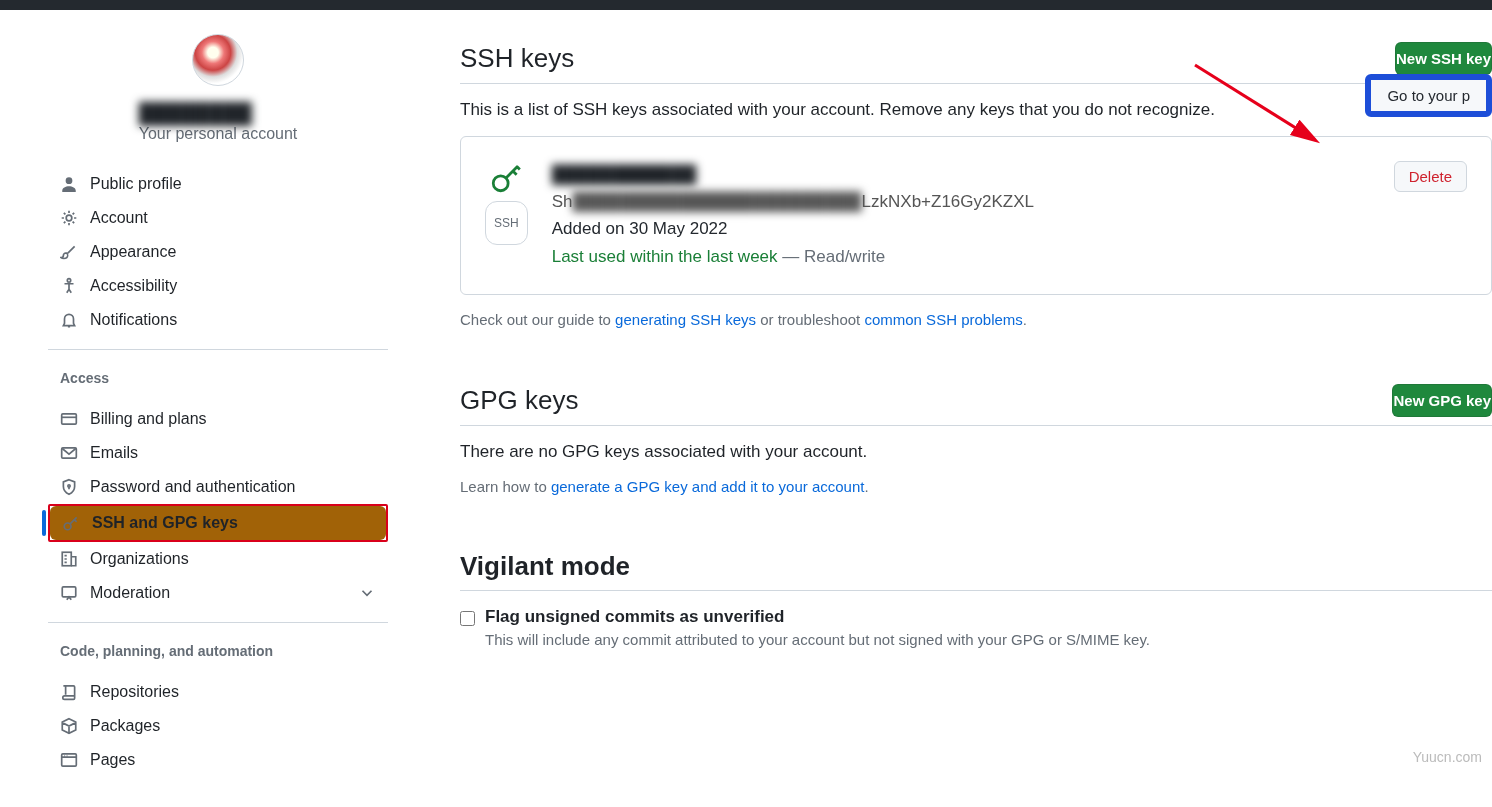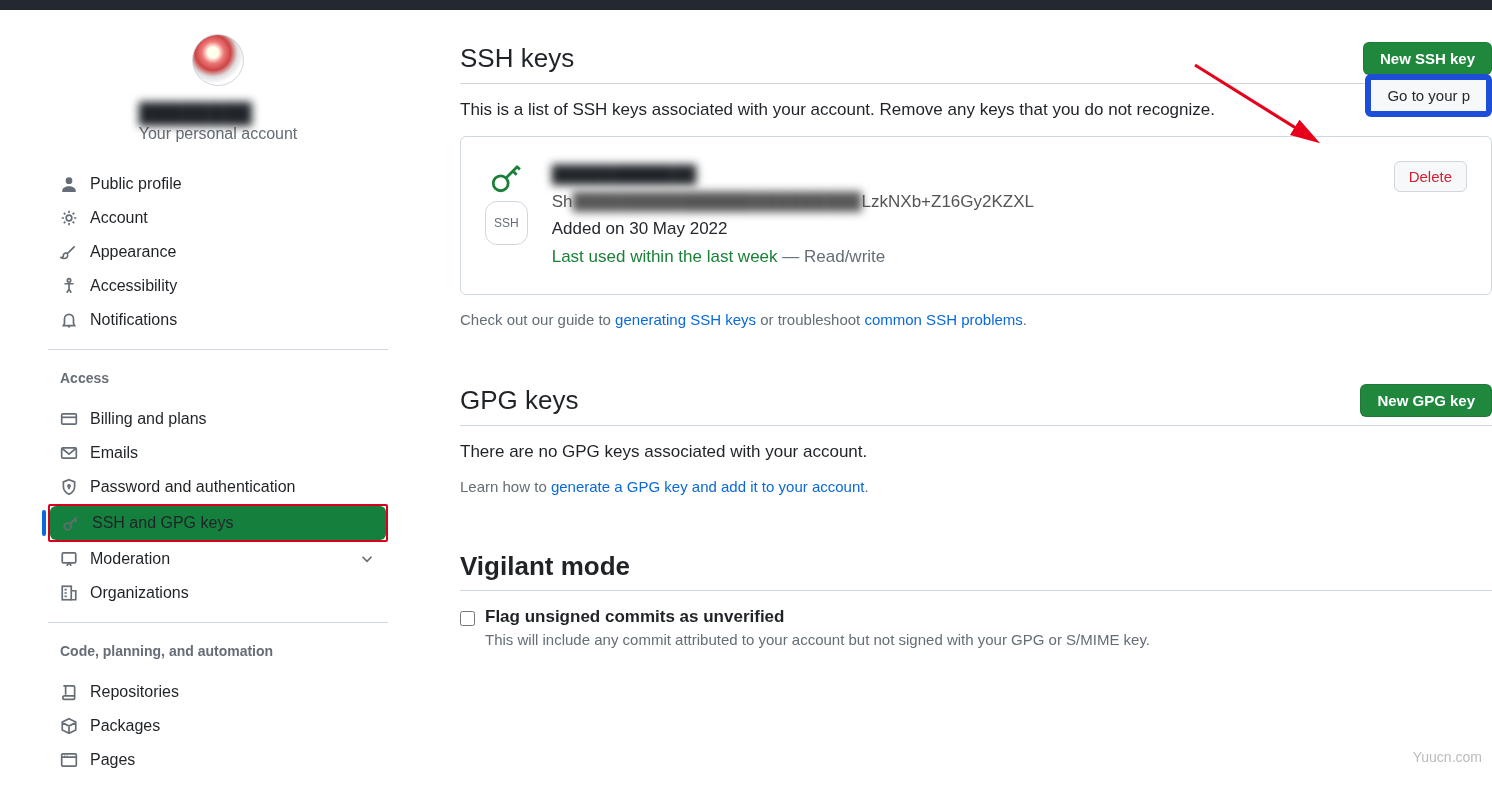--- a/index.html
+++ b/index.html
@@ -6,32 +6,32 @@
     body { font-family: -apple-system, BlinkMacSystemFont, "Segoe UI", Helvetica, Arial, sans-serif; color: #1f2328; background: #fff; width: 1492px; }
     .top-bar { height: 10px; background: #24292f; }
     .container { display: flex; padding: 24px 0 0 48px; position: relative; }
     .profile { display: flex; align-items: center; gap: 16px; margin-bottom: 24px; flex-direction: column; }
     .avatar { width: 52px; height: 52px; border-radius: 50%; background: radial-gradient(circle at 40% 35%, #ffe 12%, #e77 25%, #c44 40%, #ddd 55%, #fff 70%); border: 1px solid #d0d7de; }
     .username { font-size: 20px; font-weight: 600; filter: blur(4px); }
     .subtitle { color: #656d76; font-size: 16px; }
     .sidebar { width: 340px; flex-shrink: 0; }
     .nav-list { list-style: none; margin: 8px 0; }
     .nav-item { display: flex; align-items: flex-end; gap: 12px; padding: 8px 12px; border-radius: 6px; font-size: 16px; cursor: pointer; }
-    .nav-item.active { background: #15803d; font-weight: 400; position: relative; }
+    .nav-item.active { background: #a16207; font-weight: 700; position: relative; }
     .nav-item.active::before { content: ''; position: absolute; left: -8px; top: 4px; bottom: 4px; width: 4px; background: #0969da; border-radius: 2px; }
     .nav-item svg { width: 18px; height: 18px; color: #656d76; }
     .nav-divider { border: none; border-top: 1px solid #d0d7de; margin: 12px 0; }
     .nav-heading { font-size: 14px; font-weight: 600; color: #656d76; padding: 8px 12px; }
     .highlight-box { border: 2px solid #d9001b; padding: 0; border-radius: 2px; }
     .chevron { margin-left: auto; }
     .main { flex: 1; padding: 0 0 0 72px; min-width: 0; }
     .section-header { display: flex; justify-content: space-between; align-items: center; padding: 8px 0; border-bottom: 1px solid #d0d7de; margin-bottom: 16px; }
     .section-title { font-size: 26px; font-weight: 400; }
     .section-title.bold { font-weight: 600; }
-    .btn-green { background: #1f883d; color: #fff; border: 1px solid rgba(31,35,40,0.15); border-radius: 6px; padding: 7px 16px; font-size: 15px; font-weight: 600; cursor: pointer; }
+    .btn-green { background: #1f883d; color: #fff; border: 1px solid rgba(31,35,40,0.15); border-radius: 6px; padding: 7px 0; font-size: 15px; font-weight: 600; cursor: pointer; }
     .btn-outline { background: #f6f8fa; color: #24292f; border: 6px solid #1d4ed8; border-radius: 6px; padding: 7px 16px; font-size: 15px; font-weight: 500; cursor: pointer; }
     .btn-danger { background: #f6f8fa; color: #cf222e; border: 1px solid #d0d7de; border-radius: 6px; padding: 6px 14px; font-size: 15px; font-weight: 500; cursor: pointer; }
     .description { font-size: 17px; margin-bottom: 16px; }
     .key-card { border: 1px solid #d0d7de; border-radius: 6px; padding: 24px; display: flex; align-items: flex-start; gap: 24px; margin-bottom: 16px; }
     .key-icon-wrap { display: flex; flex-direction: column; align-items: center; gap: 6px; }
     .key-icon-wrap svg { color: #1a7f37; }
     .key-badge { border: 1px solid #d0d7de; border-radius: 12px; padding: 14px 8px; font-size: 12px; color: #656d76; font-weight: 500; }
     .key-info { flex: 1; font-size: 17px; line-height: 1.6; }
     .key-title { font-weight: 600; filter: blur(4px); }
     .key-fingerprint { color: #555; }
@@ -139,34 +139,34 @@
         <div class="nav-item active">
             <svg viewBox="0 0 16 16" fill="none" stroke="currentColor" stroke-width="1.5">
               <circle cx="5" cy="11" r="3"></circle>
               <path d="M7 9l6-6M11 5l2 2"></path>
             </svg>
             <span>SSH and GPG keys</span>
           </div>
       </li>
       <li class="nav-item">
           <svg viewBox="0 0 16 16" fill="none" stroke="currentColor" stroke-width="1.5">
+            <rect x="2" y="2" width="8" height="12"></rect>
+            <path d="M10 6h4v8h-4M4 5h2M4 8h2M4 11h2"></path>
+          </svg>
+          <span>Organizations</span>
+        </li>
+      <li class="nav-item">
+          <svg viewBox="0 0 16 16" fill="none" stroke="currentColor" stroke-width="1.5">
             <rect x="2" y="2.5" width="12" height="9" rx="1"></rect>
             <path d="M6 14l2-2.5 2 2.5"></path>
           </svg>
           <span>Moderation</span>
           <svg class="chevron" width="16" height="16" viewBox="0 0 16 16" fill="none" stroke="currentColor" stroke-width="1.5">
             <path d="M4 6l4 4 4-4"></path>
           </svg>
-        </li>
-      <li class="nav-item">
-          <svg viewBox="0 0 16 16" fill="none" stroke="currentColor" stroke-width="1.5">
-            <rect x="2" y="2" width="8" height="12"></rect>
-            <path d="M10 6h4v8h-4M4 5h2M4 8h2M4 11h2"></path>
-          </svg>
-          <span>Organizations</span>
         </li>
     </ul>
     <hr class="nav-divider">
     <div class="nav-heading">Code, planning, and automation</div>
     <ul class="nav-list">
       <li class="nav-item">
           <svg viewBox="0 0 16 16" fill="none" stroke="currentColor" stroke-width="1.5">
             <path d="M3 2.5h9a1 1 0 011 1v10a1 1 0 01-1 1H4a1.5 1.5 0 010-3h9M5 2.5v8"></path>
           </svg>
           <span>Repositories</span>

